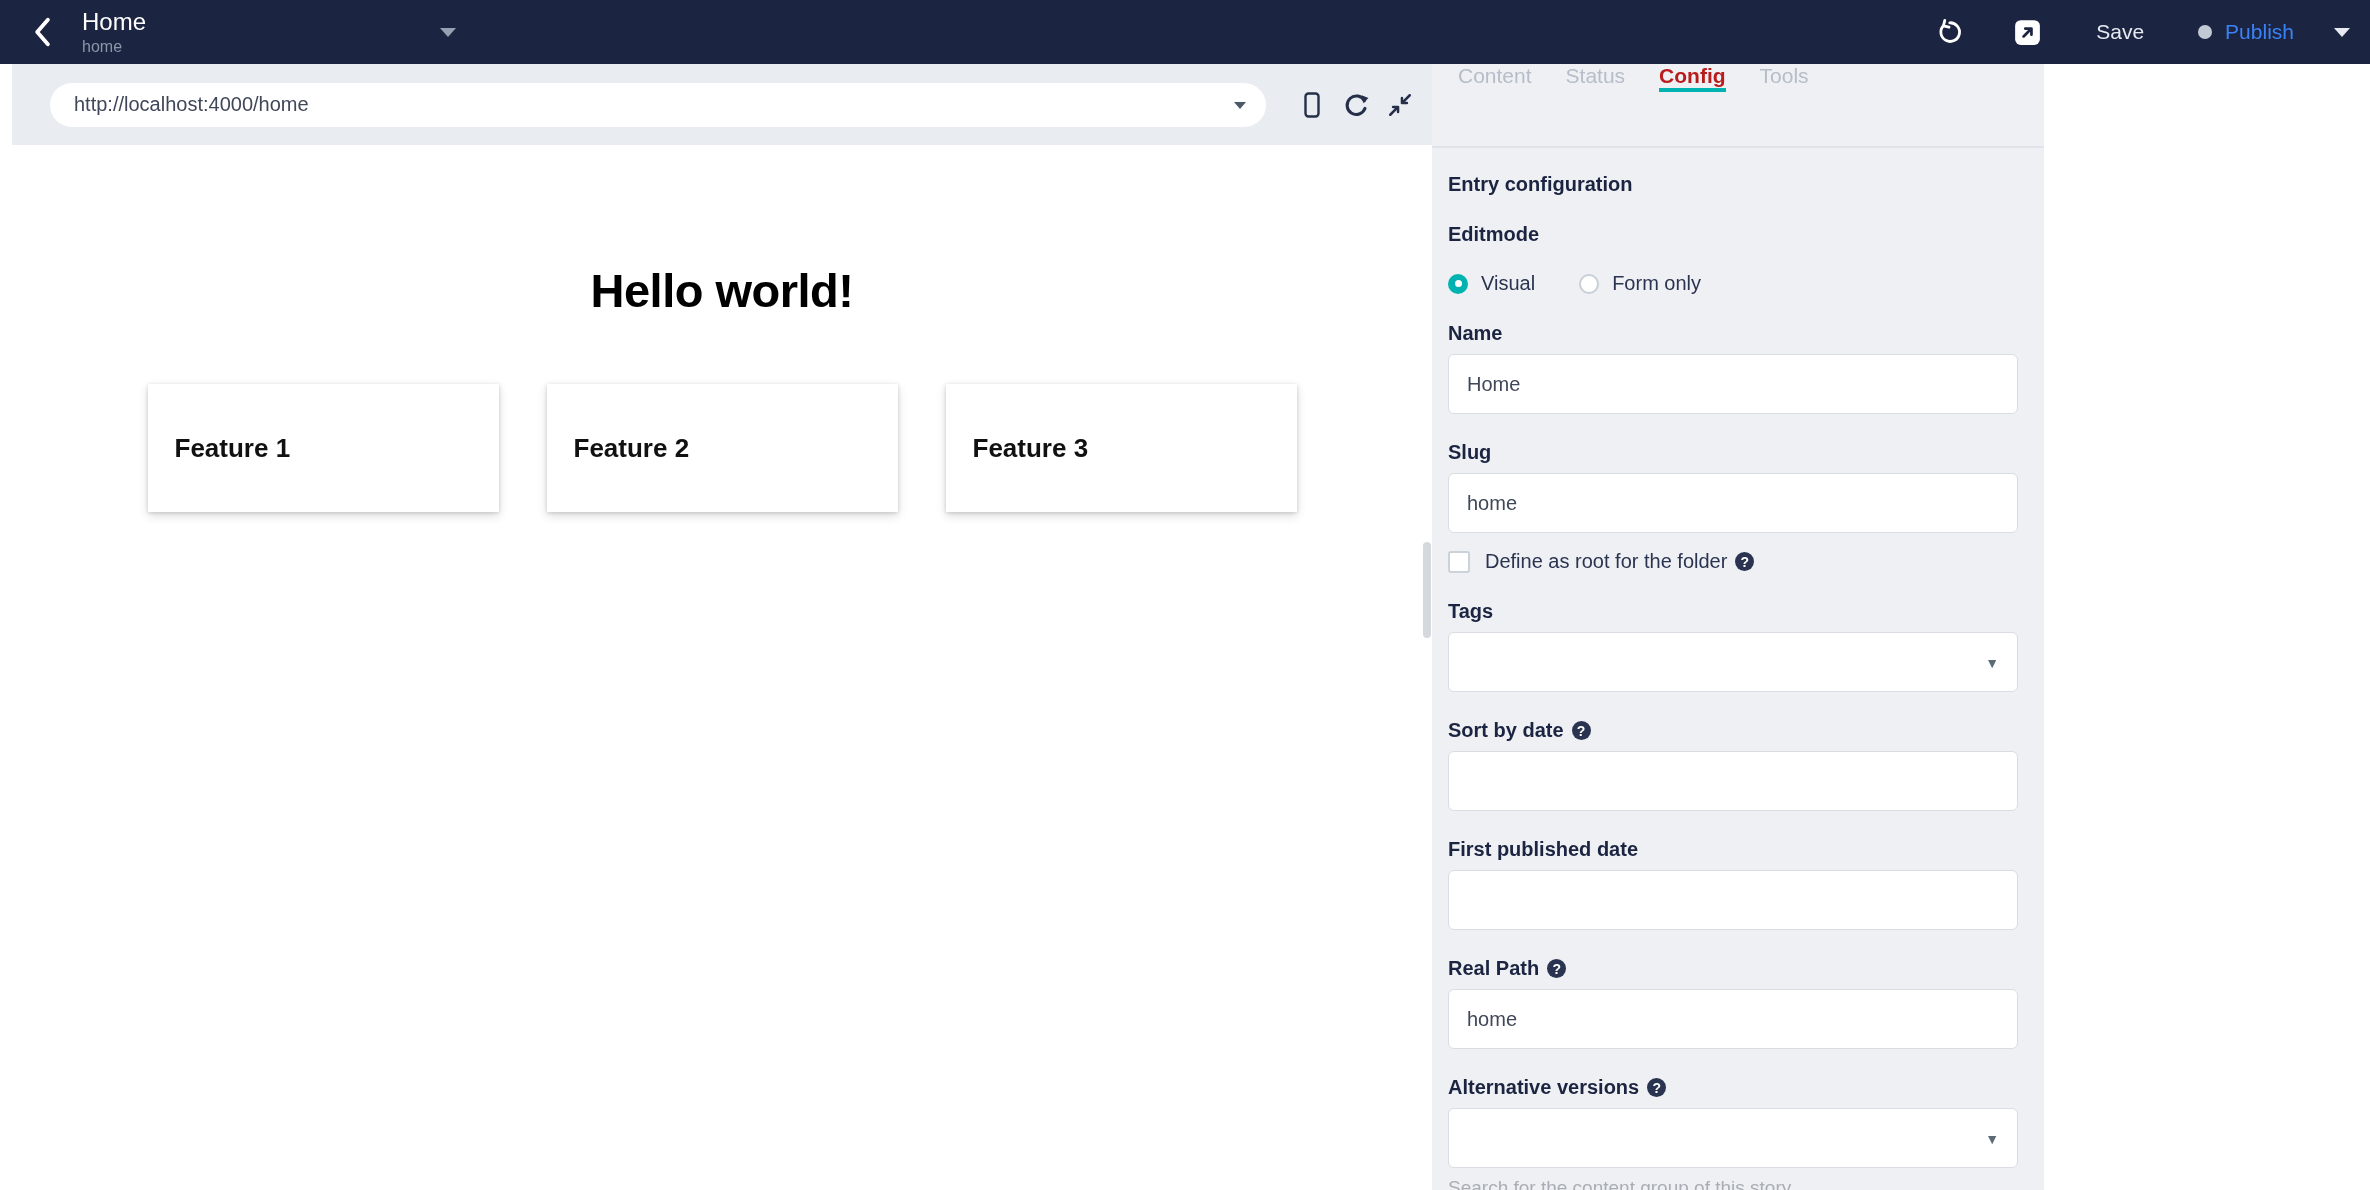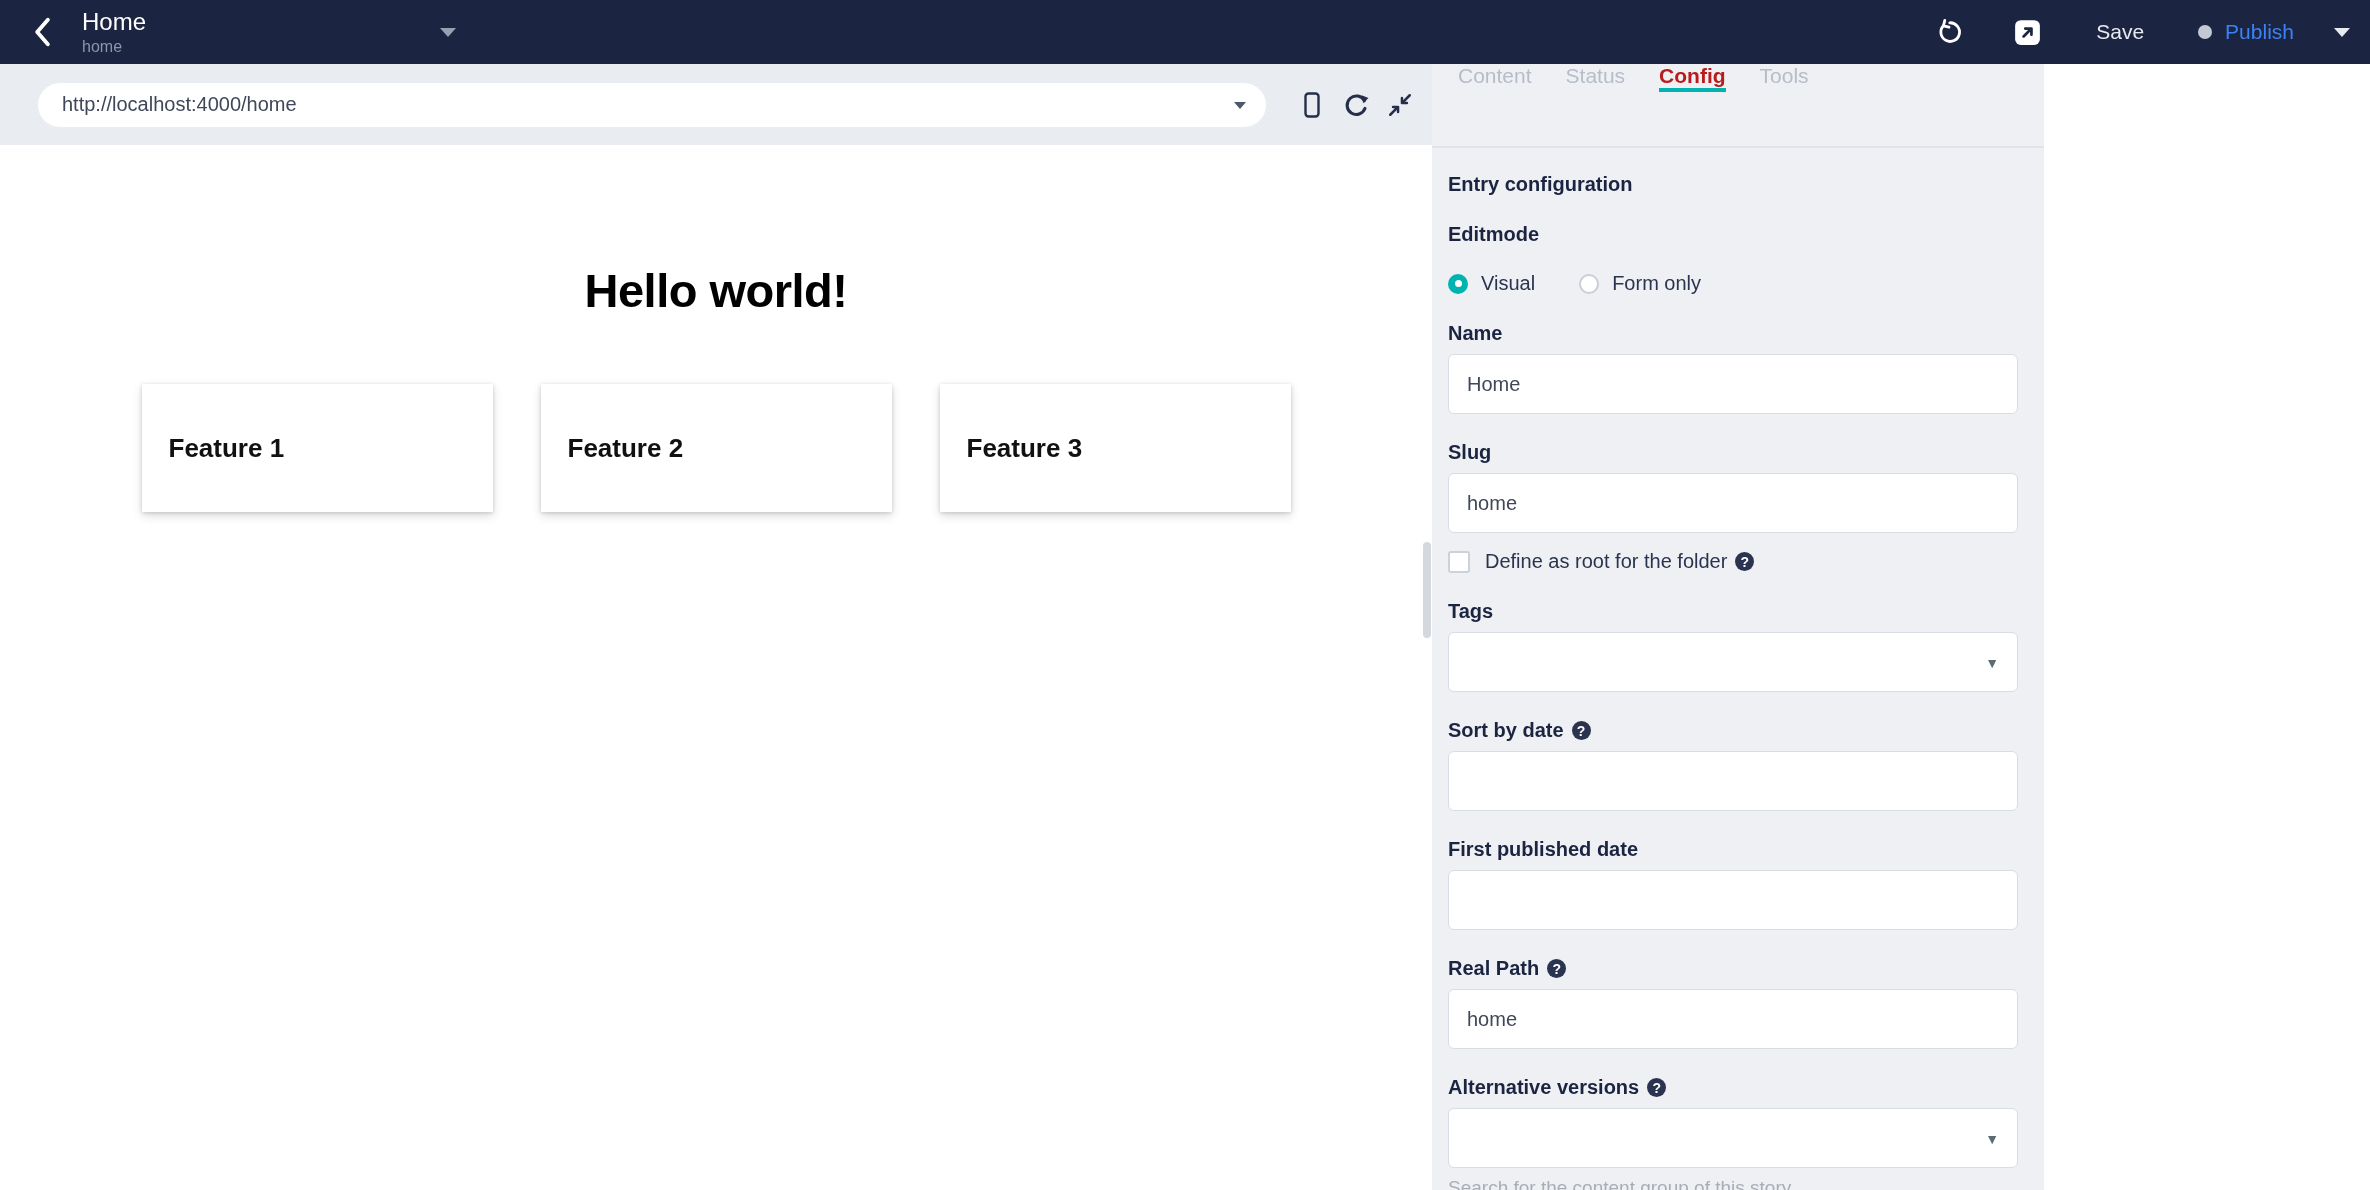--- a/index.html
+++ b/index.html
@@ -42,21 +42,21 @@
   .publish-caret {
     margin-left: 40px;
     width: 0; height: 0;
     border-left: 8px solid transparent; border-right: 8px solid transparent;
     border-top: 9px solid #e7eaf0;
     cursor: pointer;
   }
 
   
   .main { flex: 1; display: flex; min-height: 0; }
-  .preview-col { width: 1432px; background: #ffffff; display: flex; flex-direction: column; position: relative; }
+  .preview-col { width: 1432px; background: #ffffff; display: flex; flex-direction: column; position: relative; padding-left: 12px; }
 
   
   .url-strip {
     flex: 0 0 81px; height: 81px;
     background: #e9edf2;
     display: flex; align-items: center;
     padding: 0 18px 0 38px;
   }
   .url-input-wrap { position: relative; flex: 1; margin-right: 16px; }
   .url-input {

